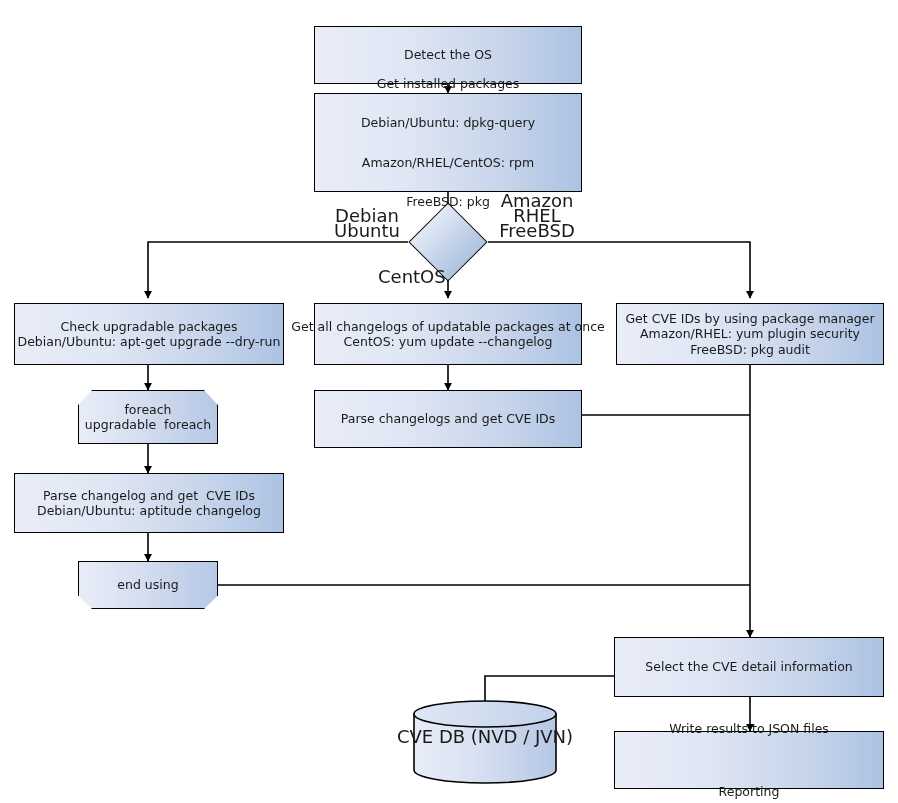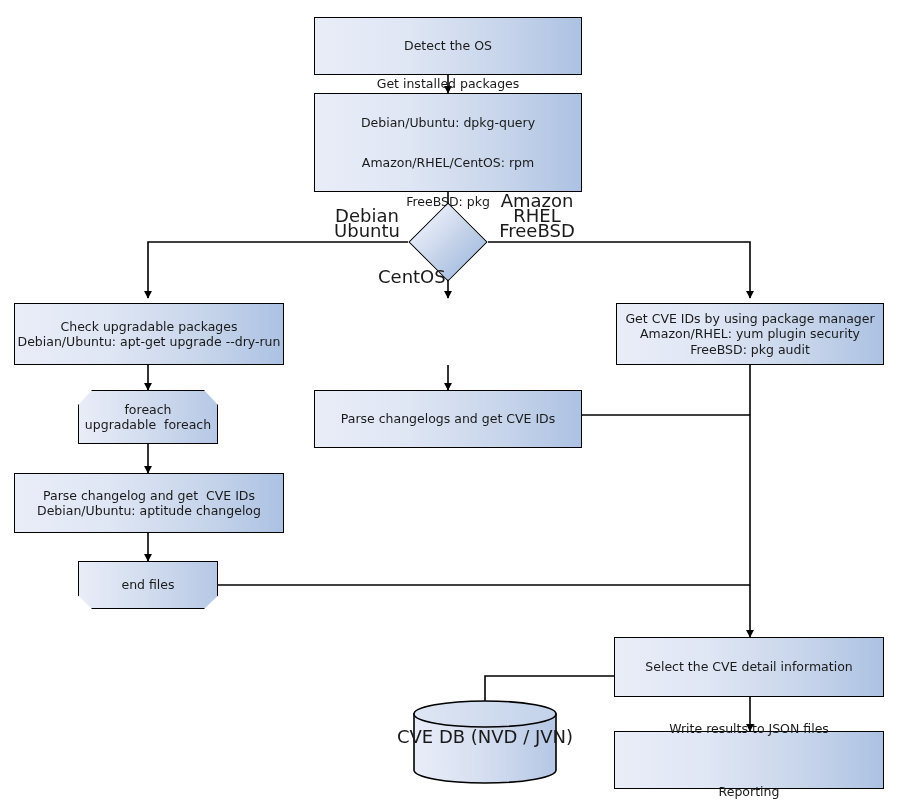--- a/index.html
+++ b/index.html
@@ -137,21 +137,21 @@
       <line x1="218" y1="585" x2="750" y2="585"></line>
 
       <line x1="750" y1="365" x2="750" y2="637" marker-end="url(#arrow)"></line>
 
       <path d="M 485 712 L 485 676 L 614 676"></path>
 
       <line x1="750" y1="697" x2="750" y2="731" marker-end="url(#arrow)"></line>
     </g>
   </svg>
 
-  <div class="node box" style="left:314px; top:17px; width:268px; height:58px;">
+  <div class="node box" style="left:314px; top:26px; width:268px; height:58px;">
     <span>Detect the OS</span>
   </div>
 
   <div class="node box" style="left:314px; top:93px; width:268px; height:99px; flex-direction:column;gap:24px;">
     <span>Get installed packages</span>
     <span>Debian/Ubuntu: dpkg-query</span>
     <span>Amazon/RHEL/CentOS: rpm</span>
     <span>FreeBSD: pkg</span>
   </div>
 
@@ -164,20 +164,24 @@
 RHEL
 FreeBSD</span></div>
 
   <div class="edge-label" style="left:378px; top:269px; width:60px;"><span>CentOS</span></div>
 
   <div class="node box" style="left:14px; top:303px; width:270px; height:62px; flex-direction:column;">
     <span>Check upgradable packages</span>
     <span>Debian/Ubuntu: apt-get upgrade --dry-run</span>
   </div>
 
+  <div class="node box overflow-text" style="left:314px; top:303px; width:268px; height:62px; flex-direction:column;">
+    <span>Get all changelogs of updatable packages at once</span>
+    <span>CentOS: yum update --changelog</span>
+  </div>
 
   <div class="node box" style="left:616px; top:303px; width:268px; height:62px; flex-direction:column;">
     <span>Get CVE IDs by using package manager</span>
     <span>Amazon/RHEL: yum plugin security</span>
     <span>FreeBSD: pkg audit</span>
   </div>
 
   <div class="node loop-start" style="left:78px; top:390px; width:140px; height:54px; flex-direction:column;">
     <span>foreach</span>
     <span>upgradable  foreach</span>
@@ -186,21 +190,21 @@
   <div class="node box" style="left:14px; top:473px; width:270px; height:60px; flex-direction:column;">
     <span>Parse changelog and get  CVE IDs</span>
     <span>Debian/Ubuntu: aptitude changelog</span>
   </div>
 
   <div class="node box" style="left:314px; top:390px; width:268px; height:58px;">
     <span>Parse changelogs and get CVE IDs</span>
   </div>
 
   <div class="node loop-end" style="left:78px; top:561px; width:140px; height:48px;">
-    <span>end files</span>
+    <span>end using</span>
   </div>
 
   <div class="node box" style="left:614px; top:637px; width:270px; height:60px;">
     <span>Select the CVE detail information</span>
   </div>
 
   <div class="cylinder" style="left:412px; top:700px; width:146px; height:84px;">
     <svg width="146" height="84" viewBox="0 0 146 84">
       <defs>
         <linearGradient id="cylGrad" x1="0" y1="0" x2="1" y2="0">

